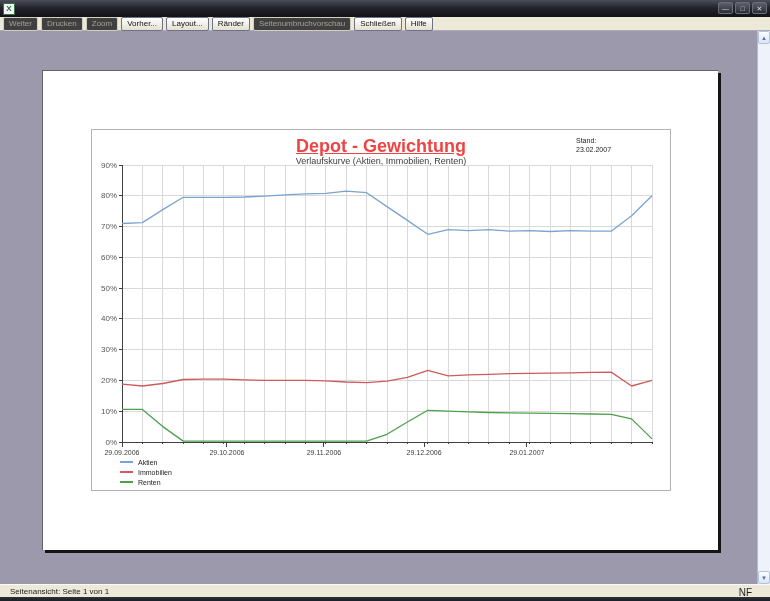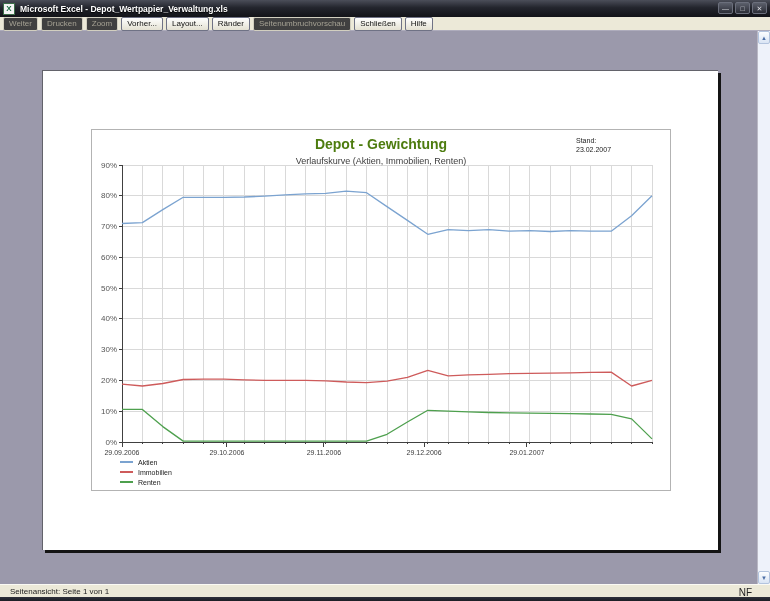--- a/index.html
+++ b/index.html
@@ -32,21 +32,21 @@
   
   .preview { position:relative; height:553px; background:#9b99ab; overflow:hidden; }
   .page { position:absolute; left:42px; top:39px; width:676px; height:480px;
     background:#ffffff; border-top:1px solid #63636b; border-left:1px solid #63636b;
     box-shadow:3px 3px 0 #141414; }
 
   
   .chart-frame { position:absolute; left:48px; top:58px; width:580px; height:362px;
     border:1px solid #b3b3b3; background:#fff; }
   .chart-title { position:absolute; top:6px; left:0; width:100%; text-align:center;
-    font-size:14px; font-weight:bold; color:#4d7c0f; }
+    font-size:18px; font-weight:bold; color:#ef4444;text-decoration:underline; }
   .chart-subtitle { position:absolute; top:26px; left:0; width:100%; text-align:center;
     font-size:9px; color:#3c3c3c; }
   .stand { position:absolute; left:484px; top:6px; font-size:7px; line-height:9px; color:#222; }
   .chart-svg { position:absolute; left:0; top:0; width:580px; height:362px; }
   .chart-svg text { font-family:"Liberation Sans", sans-serif; }
   .legend { position:absolute; left:28px; top:327px; }
   .legend-row { display:flex; align-items:center; height:10px; }
   .legend-marker { width:13px; height:2px; margin-right:5px; }
   .legend-label { font-size:7px; color:#222; }
 
@@ -67,21 +67,20 @@
   .status-right { position:absolute; right:18px; top:2px; font-size:10px; color:#222; }
   .bottom-strip { height:4px; background:linear-gradient(180deg,#2e303b,#1c1e25); }
 </style>
 </head>
 <body>
 
 <div class="window">
 
   <div class="titlebar">
     <div class="app-icon">X</div>
-    <span class="title-text">Microsoft Excel - Depot_Wertpapier_Verwaltung.xls</span>
     <div class="win-controls">
       <div class="winbtn">—</div>
       <div class="winbtn">□</div>
       <div class="winbtn">✕</div>
     </div>
   </div>
 
   <div class="toolbar" id="toolbar">
       <div class="tb-btn disabled">Weiter</div>
       <div class="tb-btn disabled">Drucken</div>

